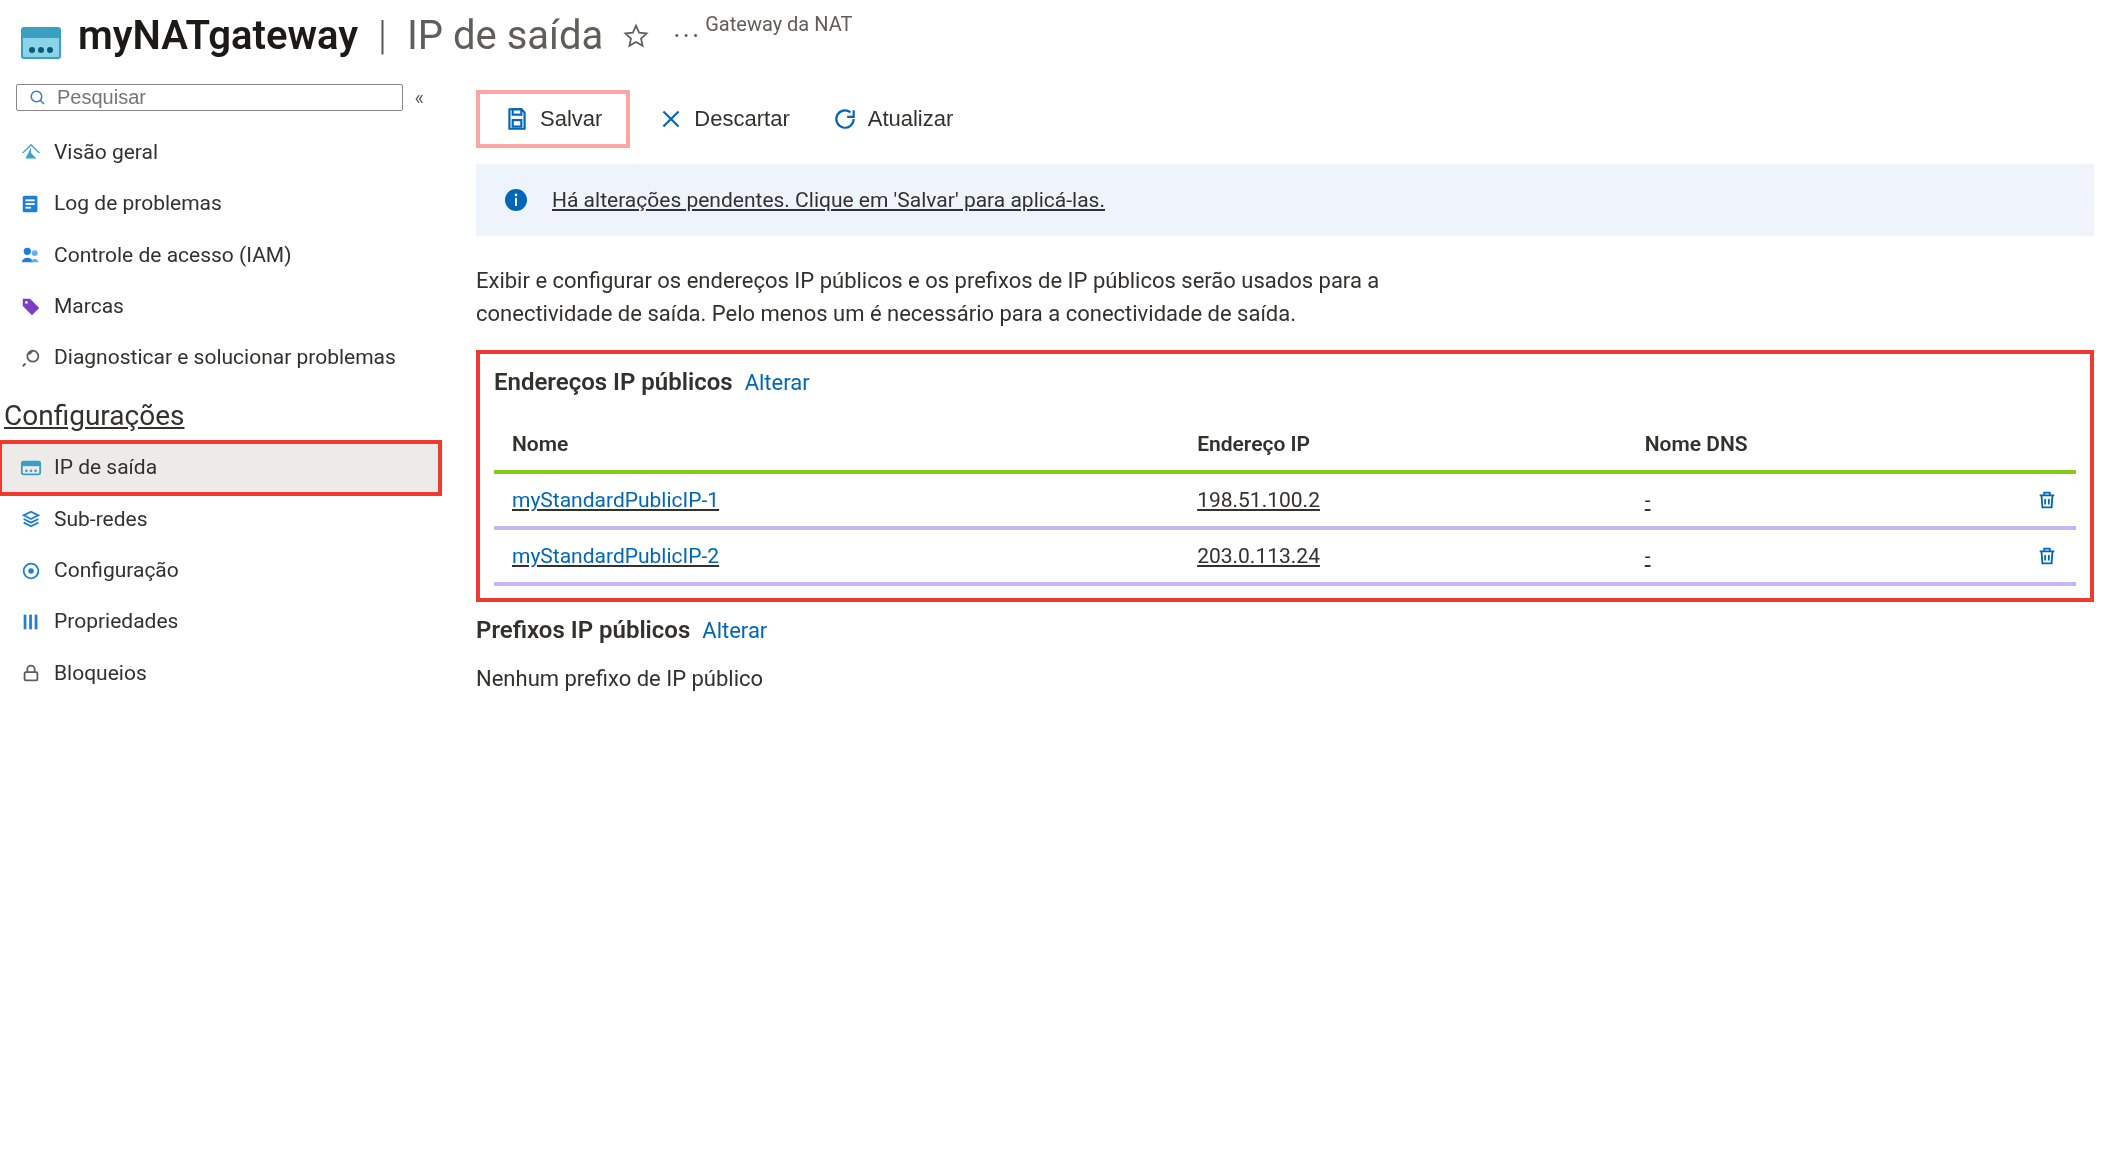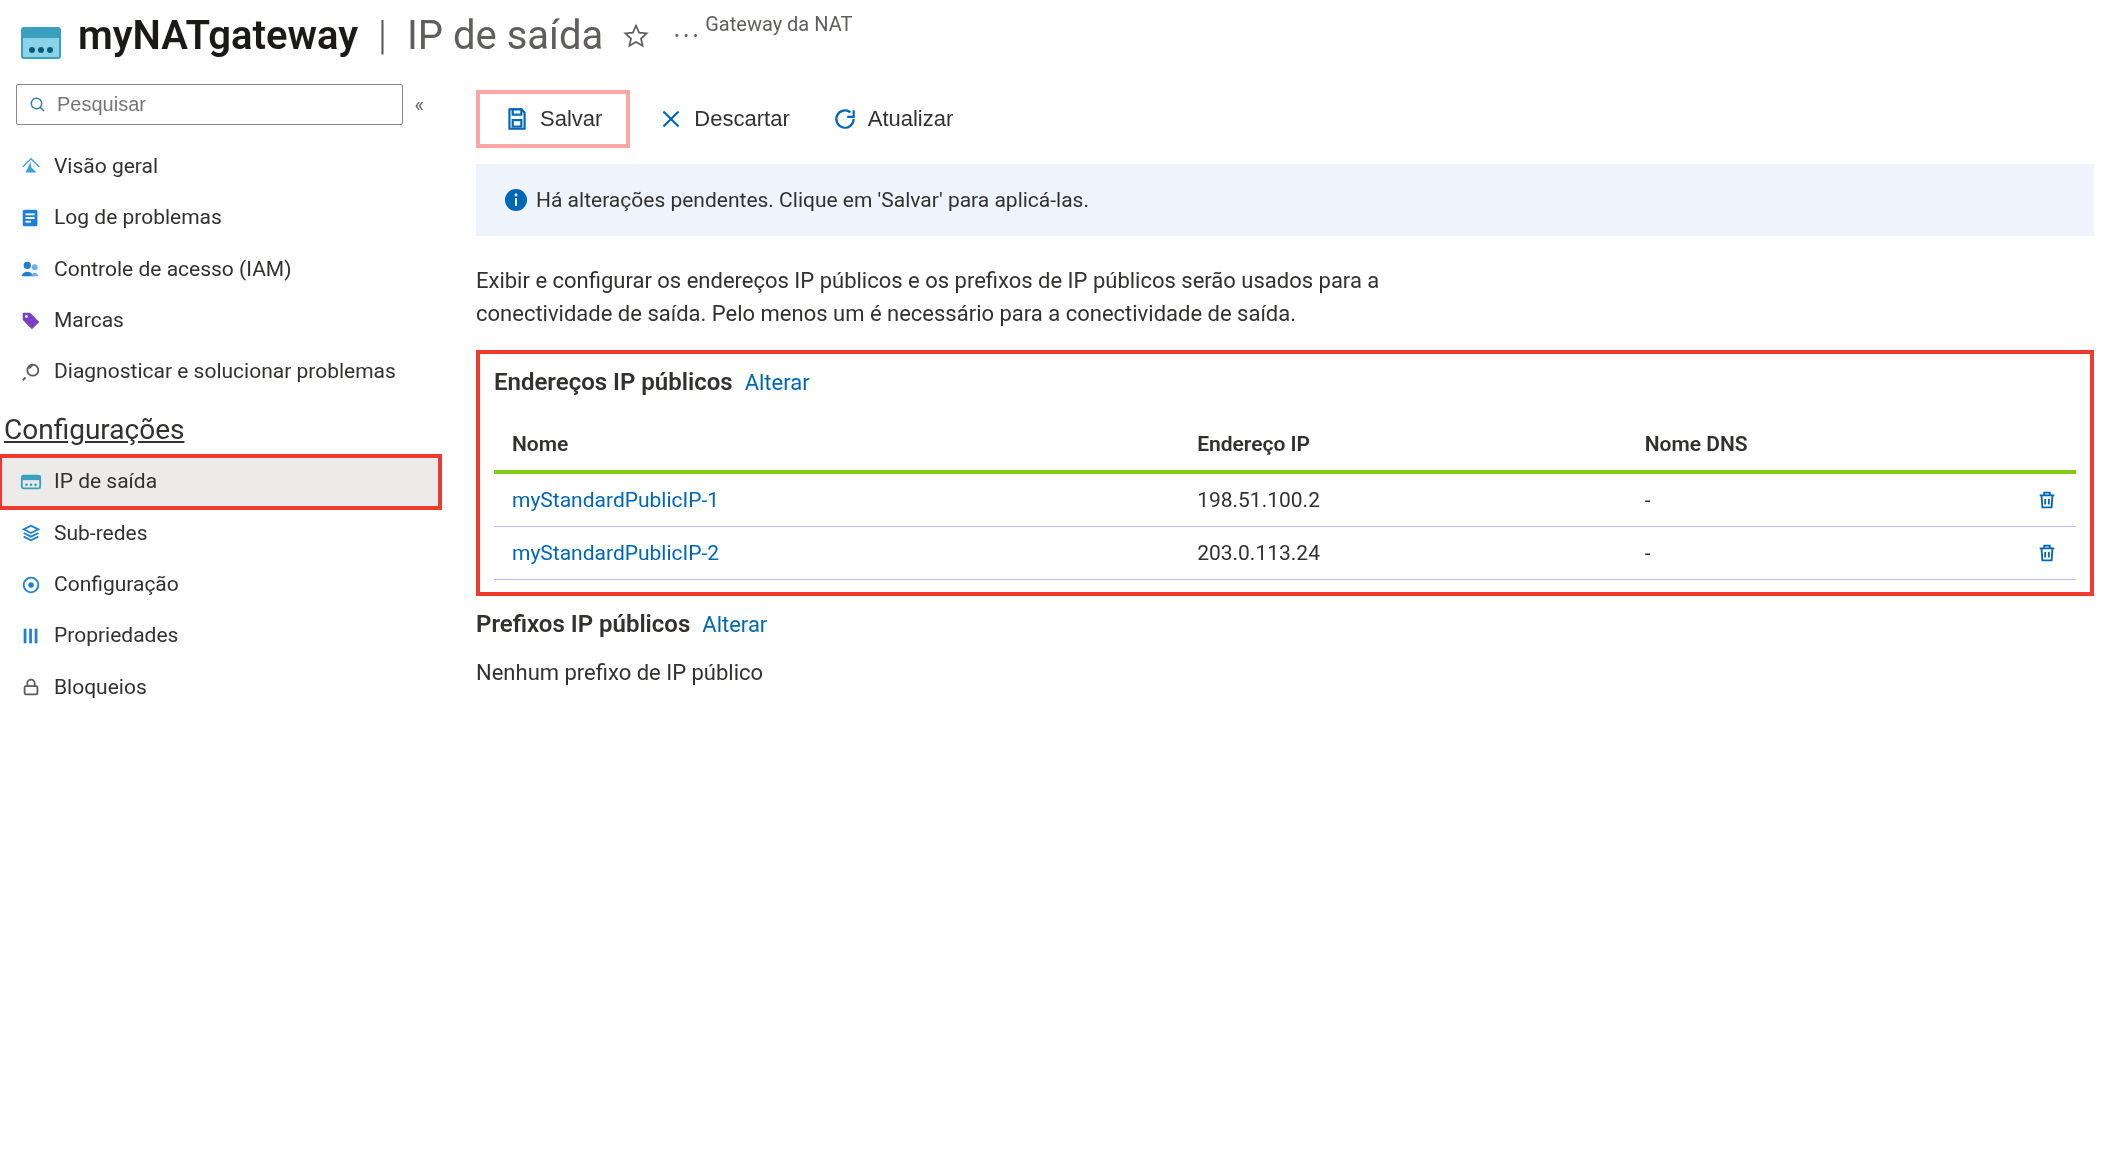--- a/index.html
+++ b/index.html
@@ -39,21 +39,21 @@
   .columns { display: flex; flex-direction: row; align-items: flex-start; }
   
   .sidebar { width: 440px; flex-shrink: 0; padding: 0 0 20px 0; }
   .search-row { display: flex; align-items: center; gap: 12px; padding: 0 16px 16px 16px; }
   .search-box {
     flex: 1;
     display: flex;
     align-items: center;
     border: 1px solid #8a8886;
     border-radius: 2px;
-    padding: 8px 12px;
+    padding: 1px 12px;
     gap: 10px;
     background: #fff;
   }
   .search-input {
     border: none;
     outline: none;
     font-size: 20px;
     flex: 1;
     color: #605e5c;
     background: transparent;
@@ -93,24 +93,25 @@
     cursor: pointer;
     background: transparent;
     border: none;
   }
   .tool-btn .tool-icon { width: 26px; height: 26px; display:flex; align-items:center; justify-content:center; }
   .save-highlight { border: 4px solid #fca5a5; padding: 4px 10px; }
   .info-banner {
     background: #eef3fc;
     display: flex;
     align-items: center;
-    gap: 8px;
+    gap: 24px;
     padding: 24px 28px;
     margin: 4px 0 28px 0;
     font-size: 21px;
+    text-decoration: underline;
   }
   .info-banner .info-icon { width: 24px; height:24px; flex-shrink:0; }
   .description {
     font-size: 22px;
     line-height: 1.5;
     color: #323130;
     margin-bottom: 20px;
     max-width: 980px;
   }
   .section-block { padding: 14px 14px 12px 14px; }
@@ -119,22 +120,23 @@
   .section-link { font-size: 22px; color: #0067b8; cursor: pointer; }
   .ip-table { width: 100%; border-collapse: collapse; font-size: 21px; }
   .ip-table th {
     text-align: left;
     font-weight: 600;
     padding: 14px 18px;
     border-bottom: 4px solid #84cc16;
   }
   .ip-table td {
     padding: 14px 18px;
-    border-bottom: 1px solid #c4b5fd;
+    border-bottom: 4px solid #c4b5fd;
     vertical-align: middle;
+    text-decoration: underline;
   }
   .ip-table td.link a, .ip-table td.link span { color: #0067b8; cursor: pointer; }
   .ip-table td.del { width: 48px; text-align: right; }
   .del-icon { color: #0067b8; cursor: pointer; }
   .empty-text { font-size: 22px; color: #323130; }
   svg { display: block; }
 </style>
 </head>
 <body>
 

